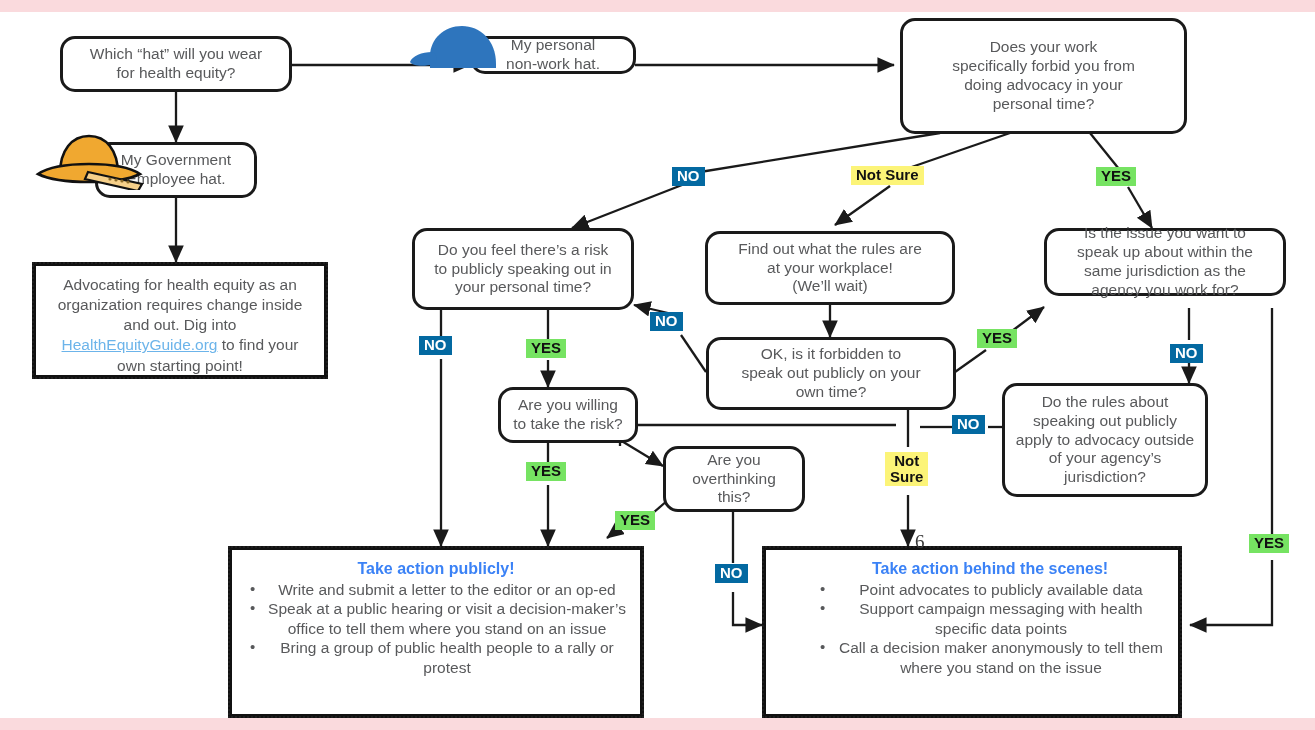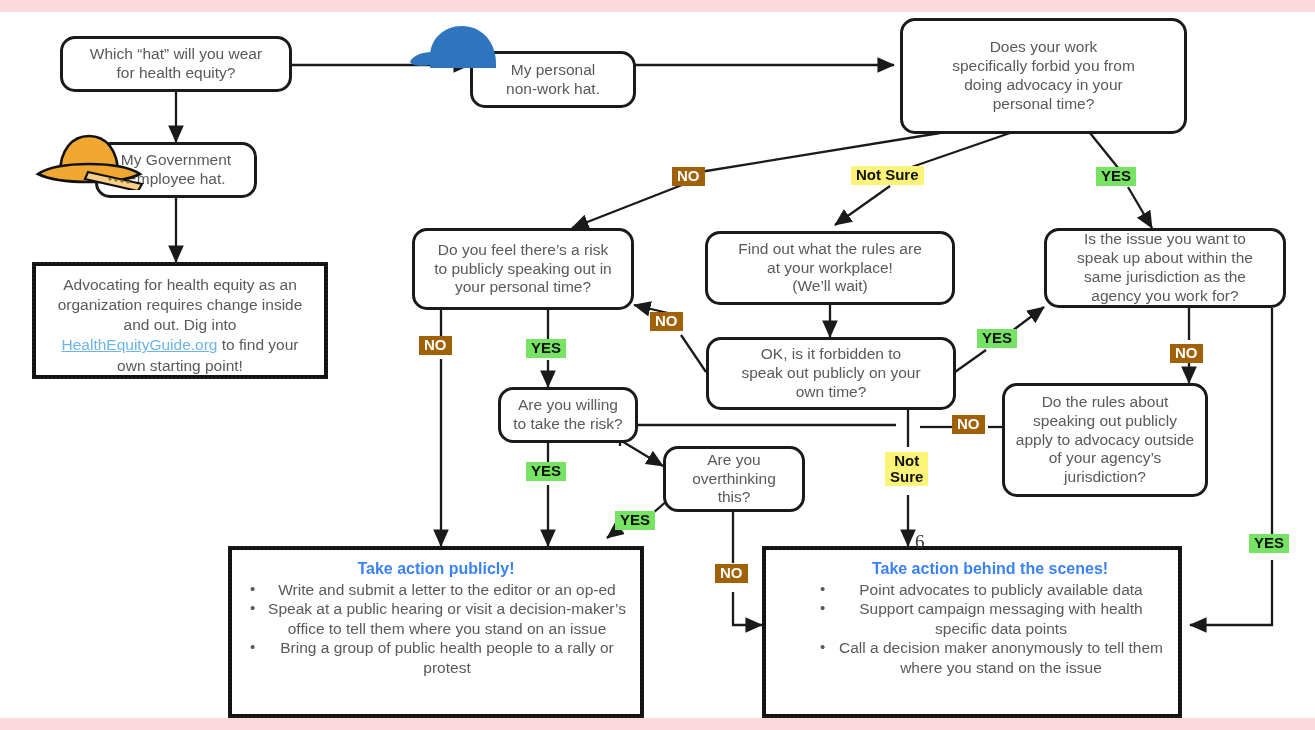--- a/index.html
+++ b/index.html
@@ -116,21 +116,21 @@
     position: absolute;
     box-sizing: border-box;
     font-weight: bold;
     font-size: 15px;
     line-height: 1.04;
     text-align: center;
     padding: 1px 5px 2px 5px;
     z-index: 8;
     white-space: pre-line;
   }
-  .tag-no   { background: #a16207; color: #ffffff; }
+  .tag-no   { background: #0369a1; color: #ffffff; }
   .tag-yes  { background: #76e362; color: #111111; }
   .tag-ns   { background: #fcf478; color: #111111; }
 
   
   .icon-hardhat, .icon-cap {
     position: absolute;
     z-index: 7;
   }
   .stray-mark {
     position: absolute;
@@ -239,21 +239,21 @@
   <div class="node" style="left:60px; top:36px; width:232px; height:56px;">
     <span class="txt">Which “hat” will you wear
 for health equity?</span>
   </div>
 
   <div class="node" style="left:95px; top:142px; width:162px; height:56px;">
     <span class="txt">My Government
 Employee hat.</span>
   </div>
 
-  <div class="node" style="left:470px; top:51px; width:166px; height:57px;">
+  <div class="node" style="left:470px; top:36px; width:166px; height:38px;">
     <span class="txt">My personal
 non-work hat.</span>
   </div>
 
   <div class="node" style="left:900px; top:18px; width:287px; height:116px;">
     <span class="txt">Does your work
 specifically forbid you from
 doing advocacy in your
 personal time?</span>
   </div>
@@ -263,21 +263,21 @@
 at your workplace!
 (We’ll wait)</span>
   </div>
 
   <div class="node" style="left:412px; top:228px; width:222px; height:82px;">
     <span class="txt">Do you feel there’s a risk
 to publicly speaking out in
 your personal time?</span>
   </div>
 
-  <div class="node" style="left:1044px; top:228px; width:242px; height:80px;">
+  <div class="node" style="left:1044px; top:228px; width:242px; height:68px;">
     <span class="txt">Is the issue you want to
 speak up about within the
 same jurisdiction as the
 agency you work for?</span>
   </div>
 
   <div class="node" style="left:706px; top:337px; width:250px; height:73px;">
     <span class="txt">OK, is it forbidden to
 speak out publicly on your
 own time?</span>

